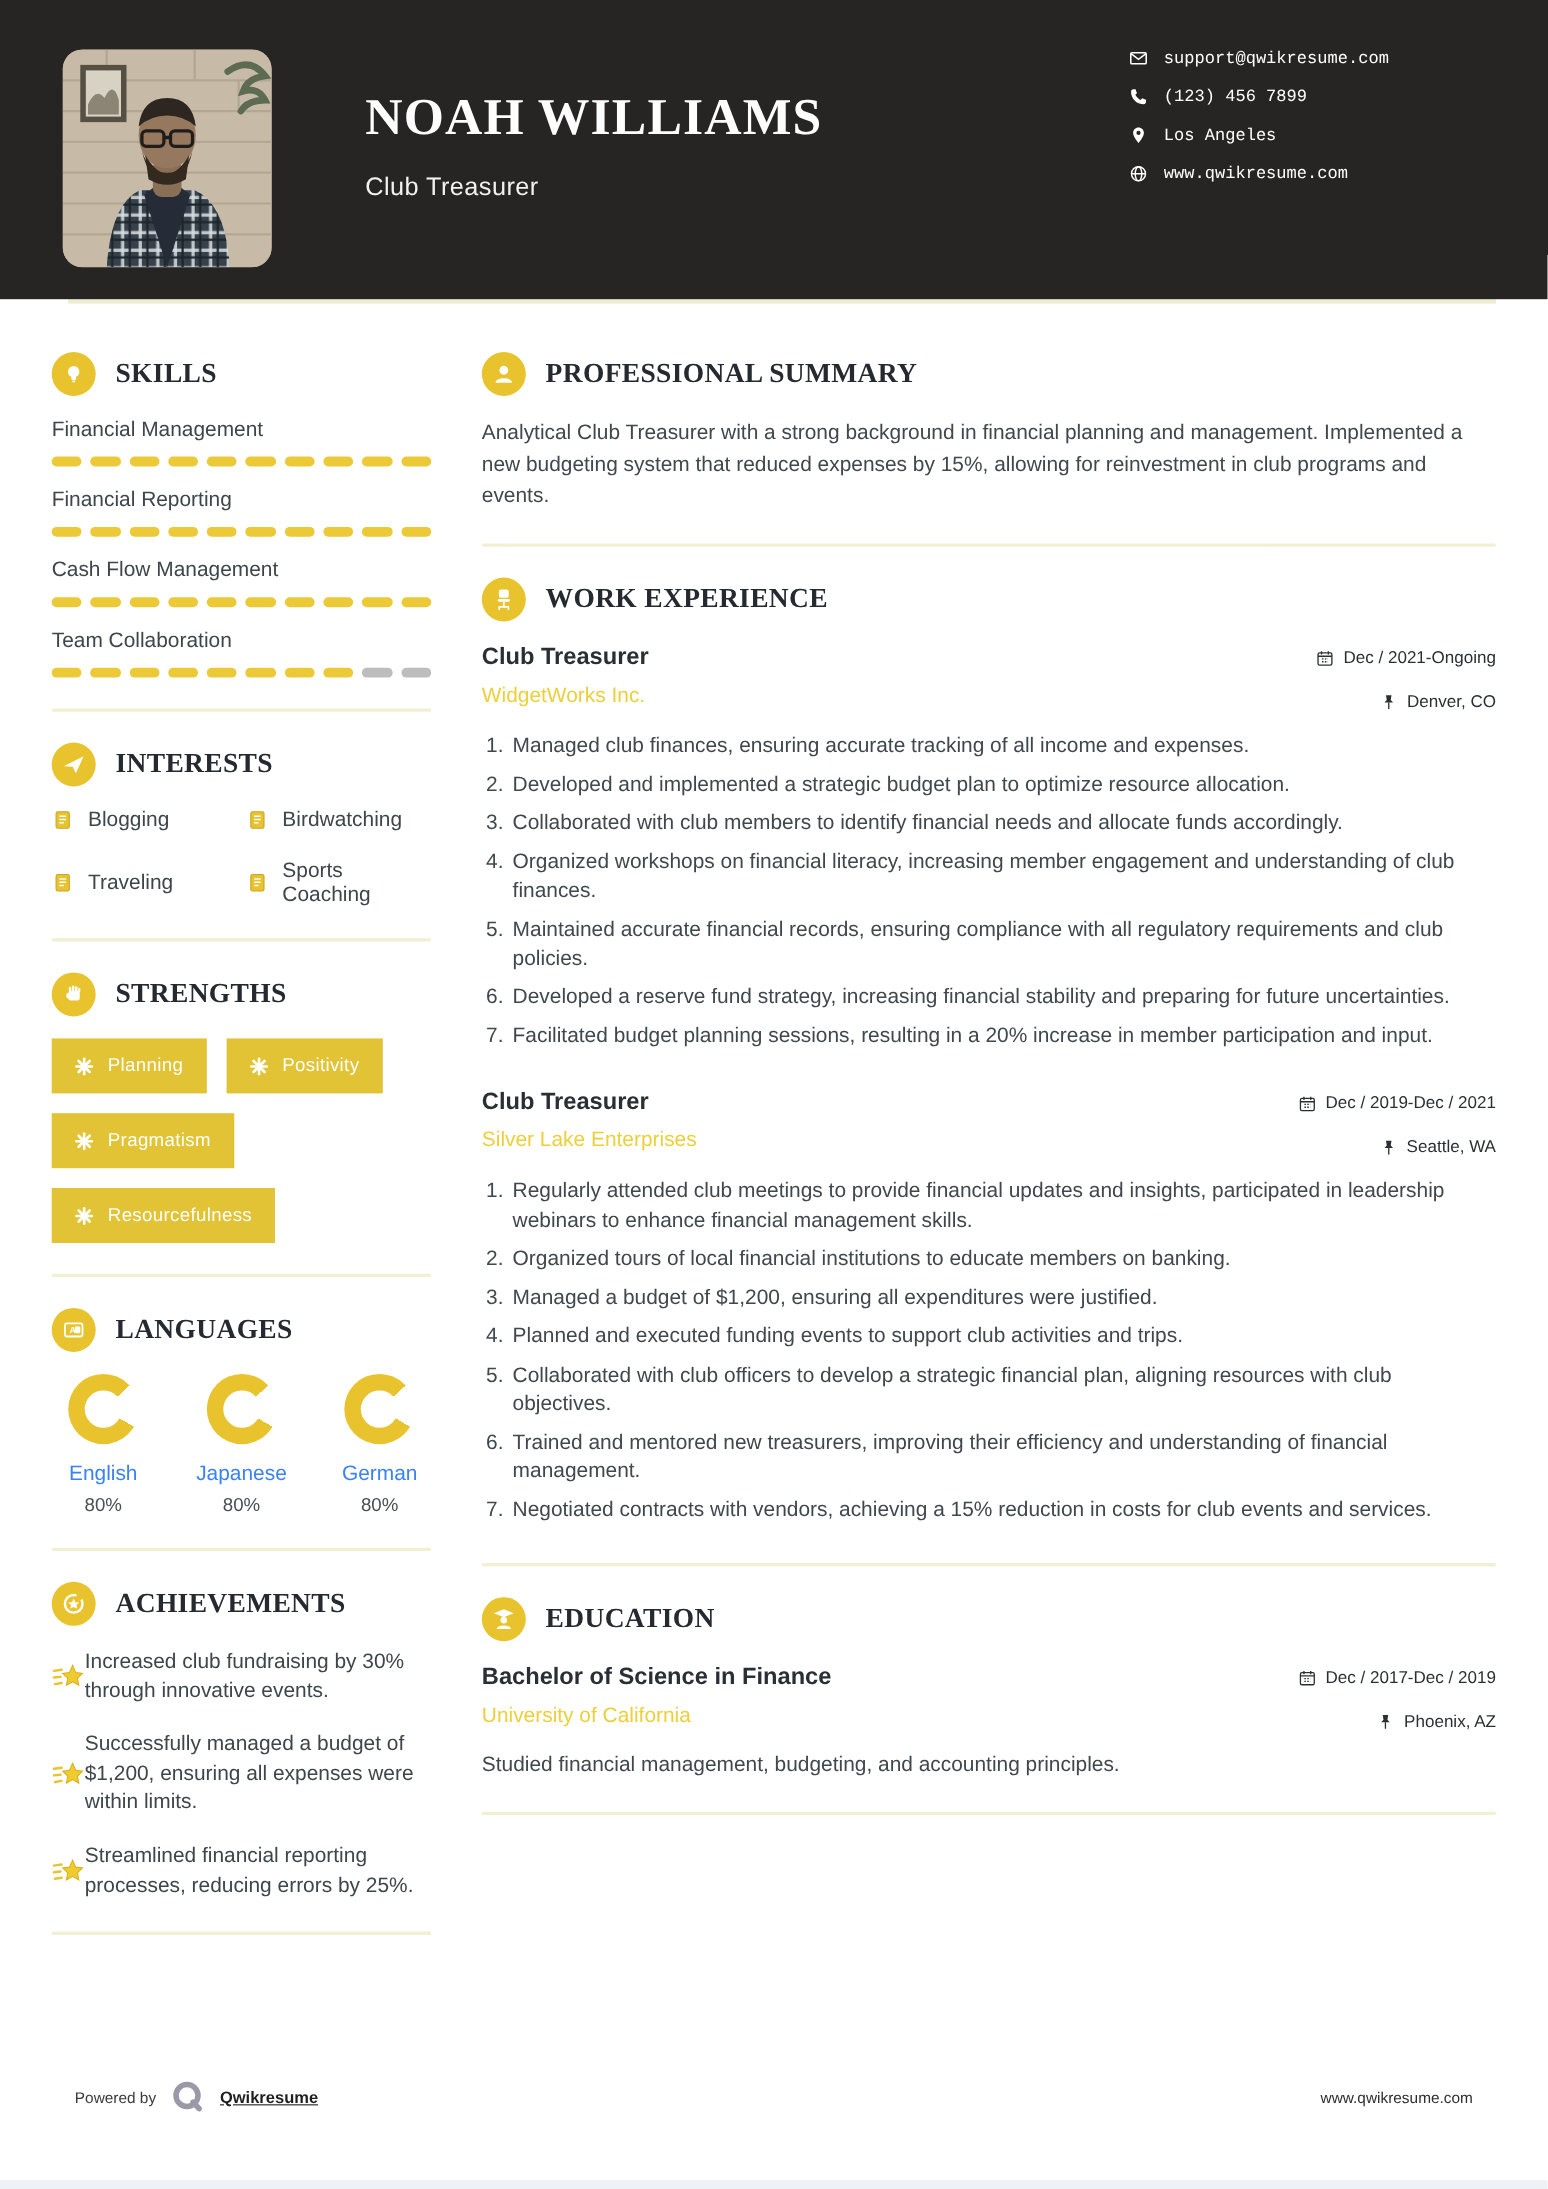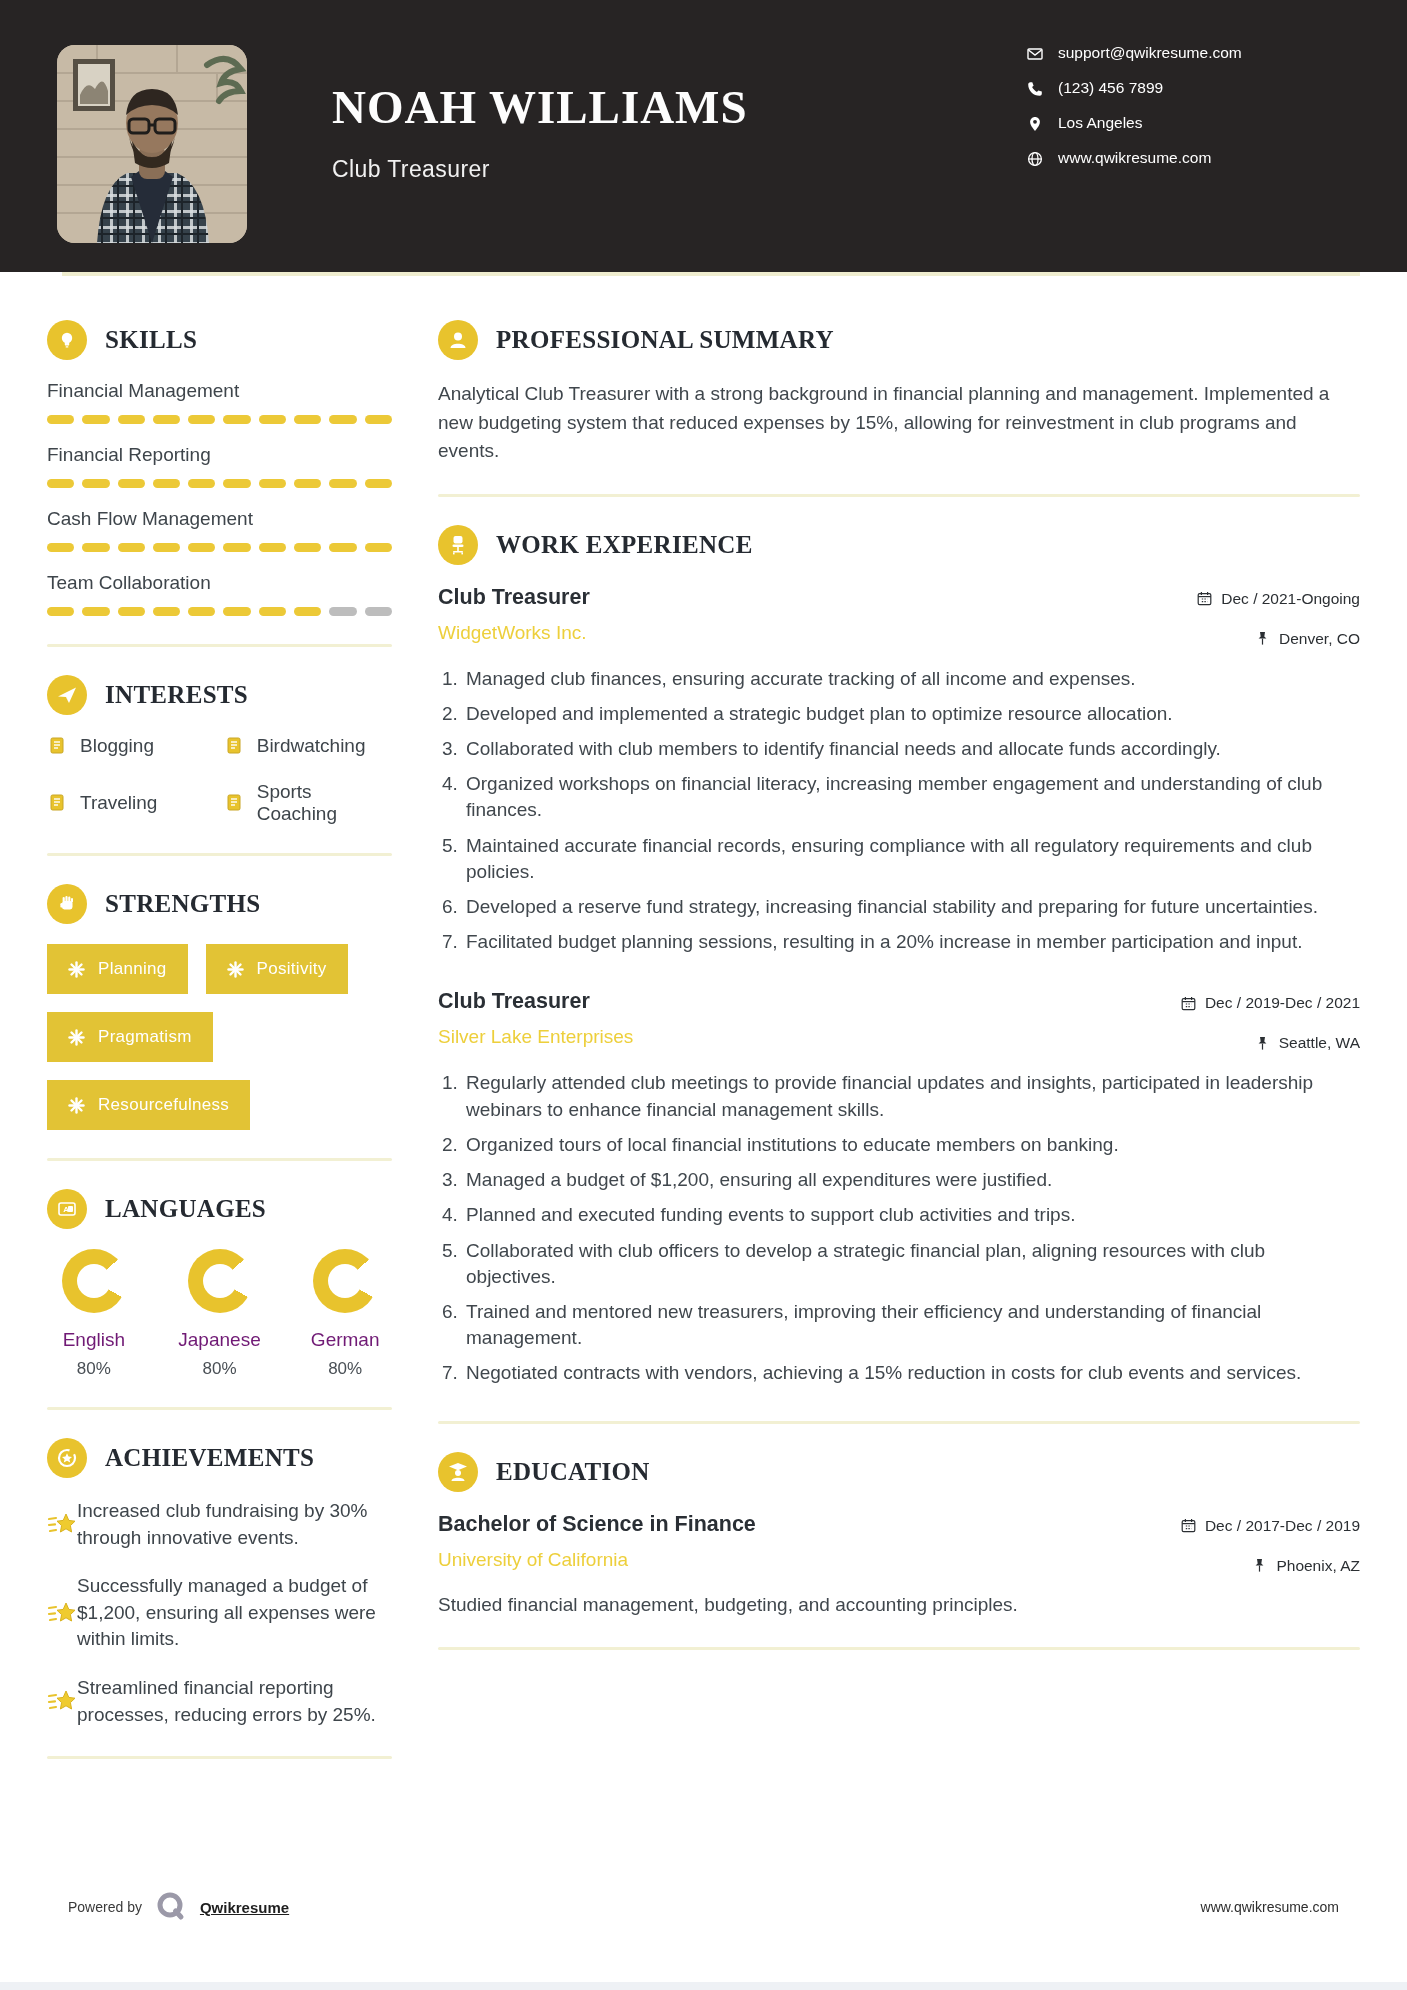--- a/index.html
+++ b/index.html
@@ -8,21 +8,21 @@
   .page { width:1407px; min-height:1990px; display:flex; flex-direction:column; background:#fff; }
 
   
   .header { position:relative; height:272px; background:#272424; flex:none; }
   .photo { position:absolute; left:57px; top:45px; width:190px; height:198px; border-radius:18px; overflow:hidden; background:#c9bda9; }
   .photo svg { display:block; width:100%; height:100%; }
   .identity { position:absolute; left:332px; top:80px; color:#fff; }
   .name { font-family:"Liberation Serif", serif; font-size:47px; font-weight:700; letter-spacing:1px; color:#fdfdfd; }
   .role { margin-top:22px; font-size:23px; color:#f1f1f1; letter-spacing:.4px; }
   .contact { position:absolute; right:50px; top:44px; width:330px; display:flex; flex-direction:column; gap:17px; }
-  .contact-row { display:flex; align-items:flex-end; gap:15px; color:#fff; font-size:15.5px; }
+  .contact-row { display:flex; align-items:center; gap:15px; color:#fff; font-size:15.5px;font-family:Liberation Mono, monospace; }
   .contact-row .cicon { width:16px; height:16px; flex:none; display:flex; }
   .header-divider { height:4px; background:#efedcf; margin:0 47px 0 62px; flex:none; }
 
   
   .content { display:flex; gap:46px; padding:44px 47px 10px 47px; }
   .sidebar { width:345px; flex:none; }
   .main { flex:1; min-width:0; }
 
   .sec-head { display:flex; align-items:center; gap:18px; margin-bottom:20px; }
   .sec-icon { width:40px; height:40px; border-radius:50%; background:#E8C32D; display:flex; align-items:center; justify-content:center; flex:none; }
@@ -45,21 +45,21 @@
   
   .badges { display:flex; flex-wrap:wrap; gap:18px; }
   .badge { background:#E2C335; color:#fff; font-size:17px; letter-spacing:.3px; padding:15px 21px; display:flex; align-items:center; gap:13px; }
   .badge svg { width:17px; height:17px; flex:none; }
 
   
   .langs { display:flex; gap:32px; }
   .lang { width:94px; display:flex; flex-direction:column; align-items:center; }
   .donut { width:64px; height:64px; border-radius:50%; position:relative; margin-bottom:16px; }
   .donut::after { content:""; position:absolute; inset:15px; background:#fff; border-radius:50%; }
-  .lang-name { font-size:19px; color:#701a75; margin-bottom:8px; }
+  .lang-name { font-size:19px; color:#3b82f6; margin-bottom:8px; }
   .lang-pct { font-size:17px; color:#494F55; }
 
   
   .ach { display:flex; align-items:center; margin-bottom:22px; font-size:19px; line-height:1.4; color:#3E454B; }
   .ach svg { width:30px; height:30px; flex:none; margin-top:1px; }
 
   
   .summary-text { font-size:19px; line-height:1.5; color:#40474D; }
   .job { margin-bottom:34px; }
   .job-head { display:flex; justify-content:space-between; align-items:flex-start; }

